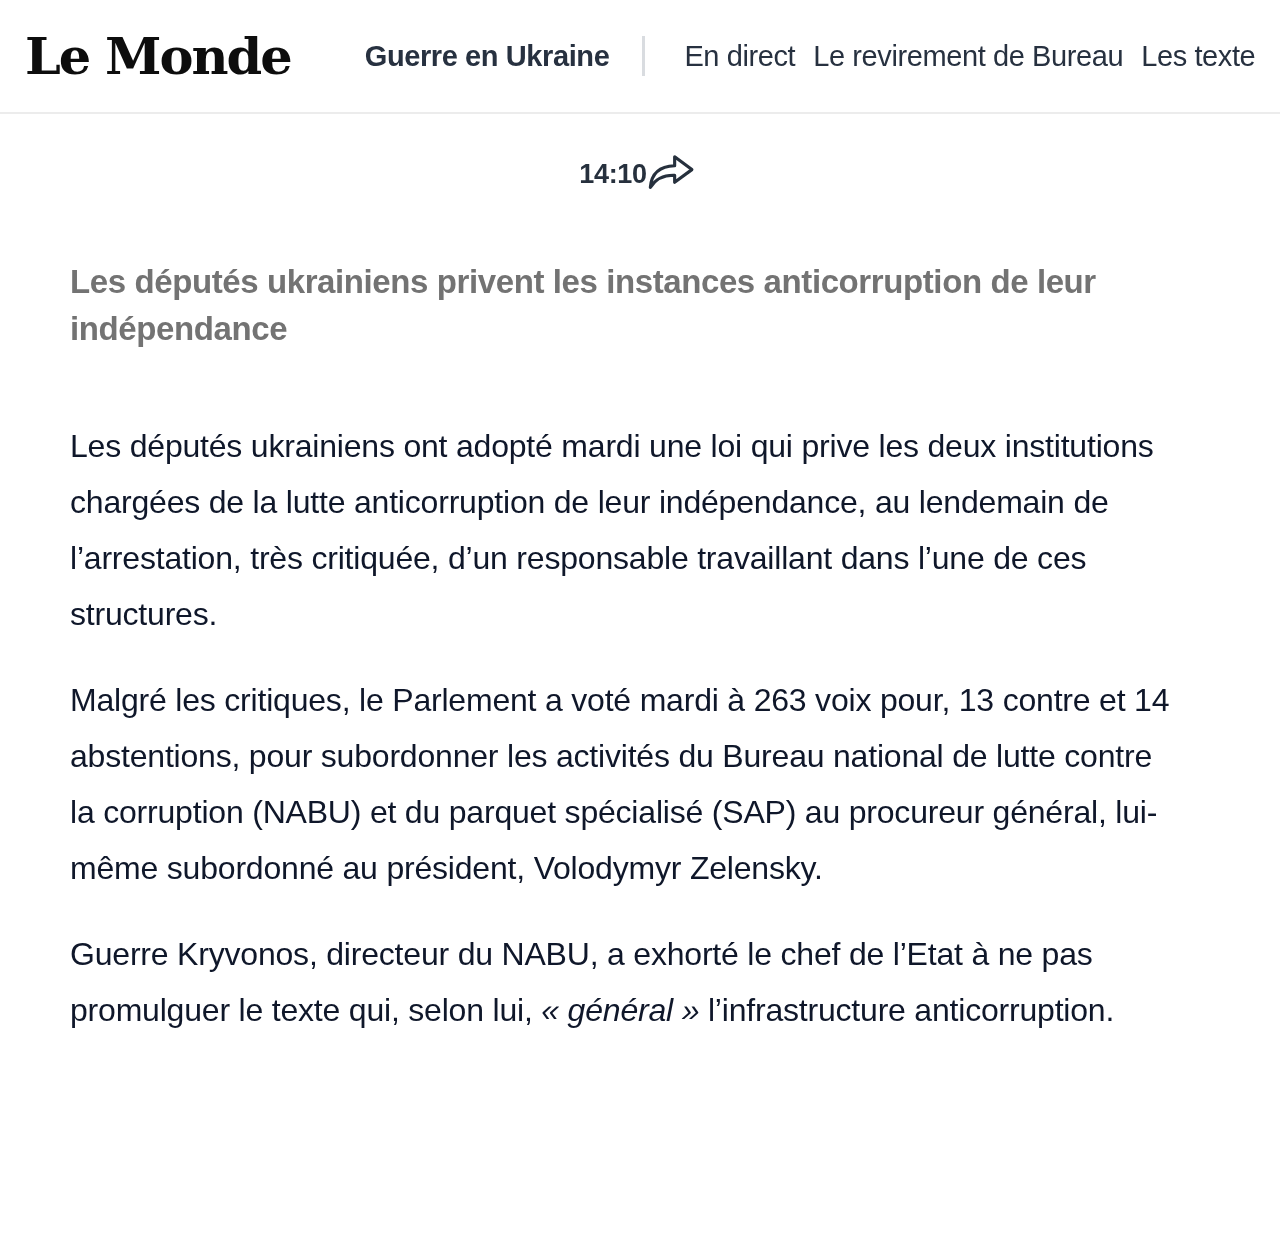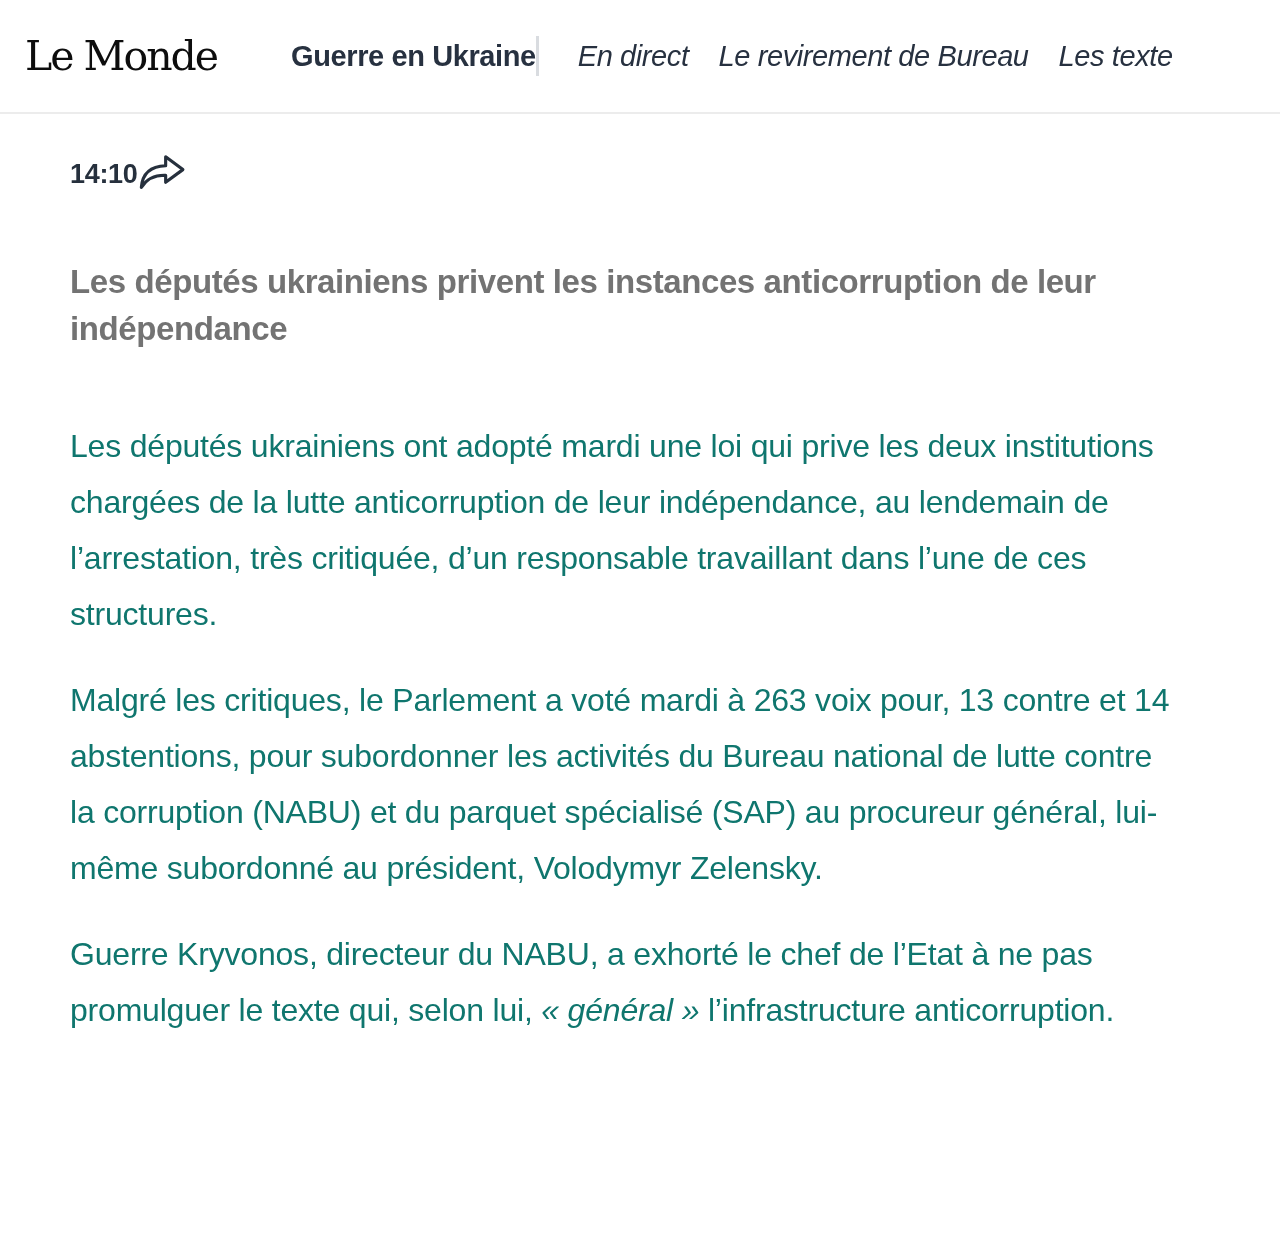--- a/index.html
+++ b/index.html
@@ -19,60 +19,60 @@
     display: flex;
     align-items: center;
     height: 114px;
     padding-left: 25px;
     border-bottom: 2px solid #ececec;
     white-space: nowrap;
     overflow: hidden;
   }
   .logo {
     font-family: "DejaVu Serif", serif;
-    font-weight: 400;
-    font-size: 41px;
+    font-weight: 700;
+    font-size: 51px;
     letter-spacing: -2px;
     color: #0d0d0d;
     margin-right: 74px;
     cursor: pointer;
     flex: 0 0 auto;
   }
   .section-label {
     font-weight: 700;
     font-size: 29px;
     letter-spacing: -0.4px;
     color: #273140;
+    margin-right: 33px;
     cursor: pointer;
     flex: 0 0 auto;
   }
   .nav-divider {
     width: 3px;
     height: 40px;
     background: #d9dce0;
     margin-right: 39px;
     flex: 0 0 auto;
   }
   .header-nav {
     display: flex;
-    gap: 30px;
+    gap: 18px;
     flex: 0 0 auto;
-    font-style: italic;
   }
   .nav-item {
     font-size: 29px;
     letter-spacing: -0.4px;
     color: #273140;
     cursor: pointer;
   }
 
   
   .post-meta {
     display: flex;
-    justify-content: flex-start;
+    justify-content: center;
     align-items: center;
     padding: 0 76px 0 70px;
     margin-top: 38px;
     height: 44px;
   }
   .post-time {
     font-weight: 700;
     font-size: 27px;
     letter-spacing: -0.3px;
     color: #26303d;
@@ -93,21 +93,21 @@
     line-height: 47px;
     letter-spacing: -0.4px;
     color: #737373;
   }
   .para {
     margin: 30px 108px 0 70px;
     font-weight: 300;
     font-size: 32px;
     line-height: 56px;
     letter-spacing: -0.2px;
-    color: #0f766e;
+    color: #0f172a;
   }
   .para.first {
     margin-top: 66px;
   }
   .para em {
     font-style: italic;
   }
 </style>
 </head>
 <body>

